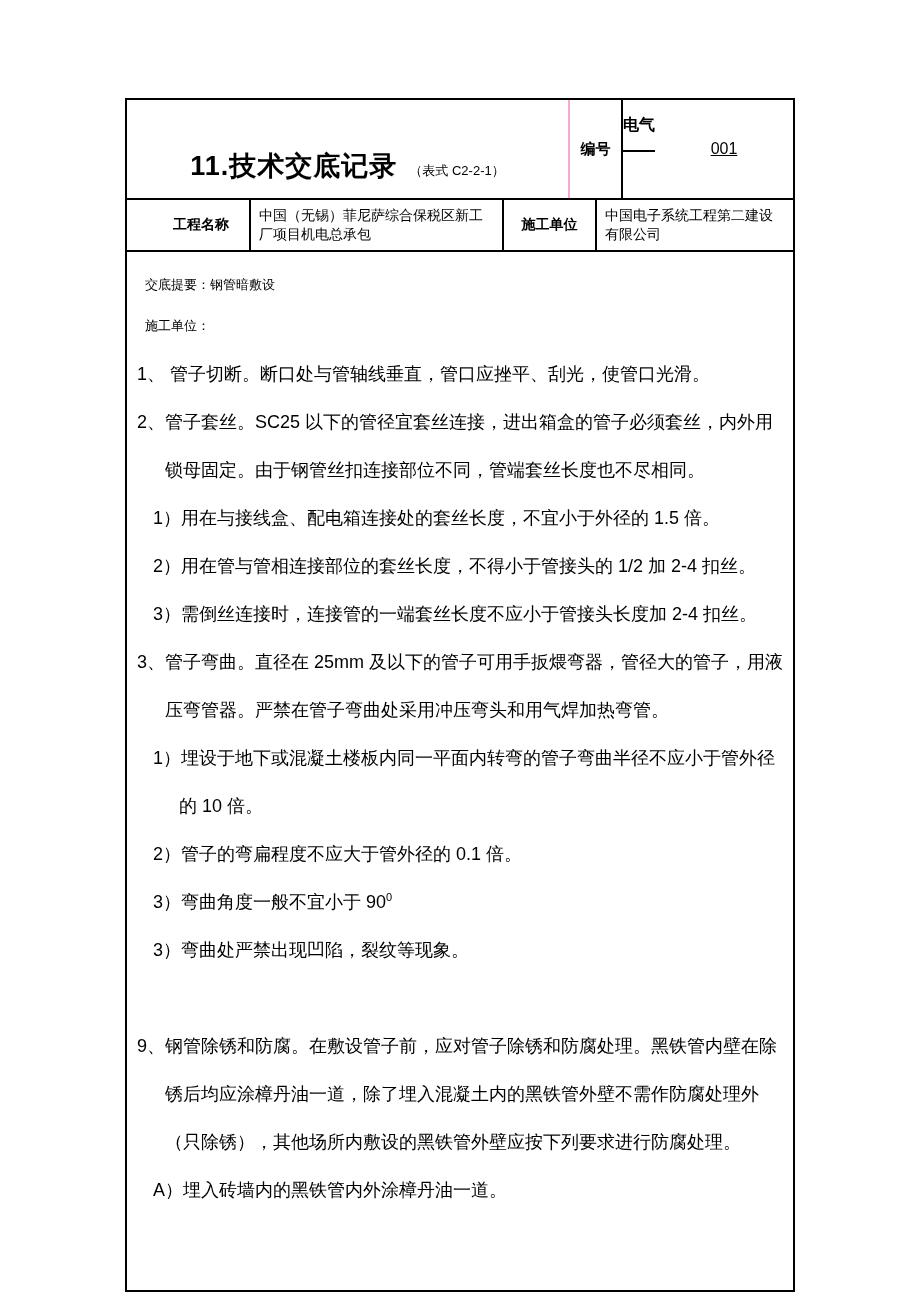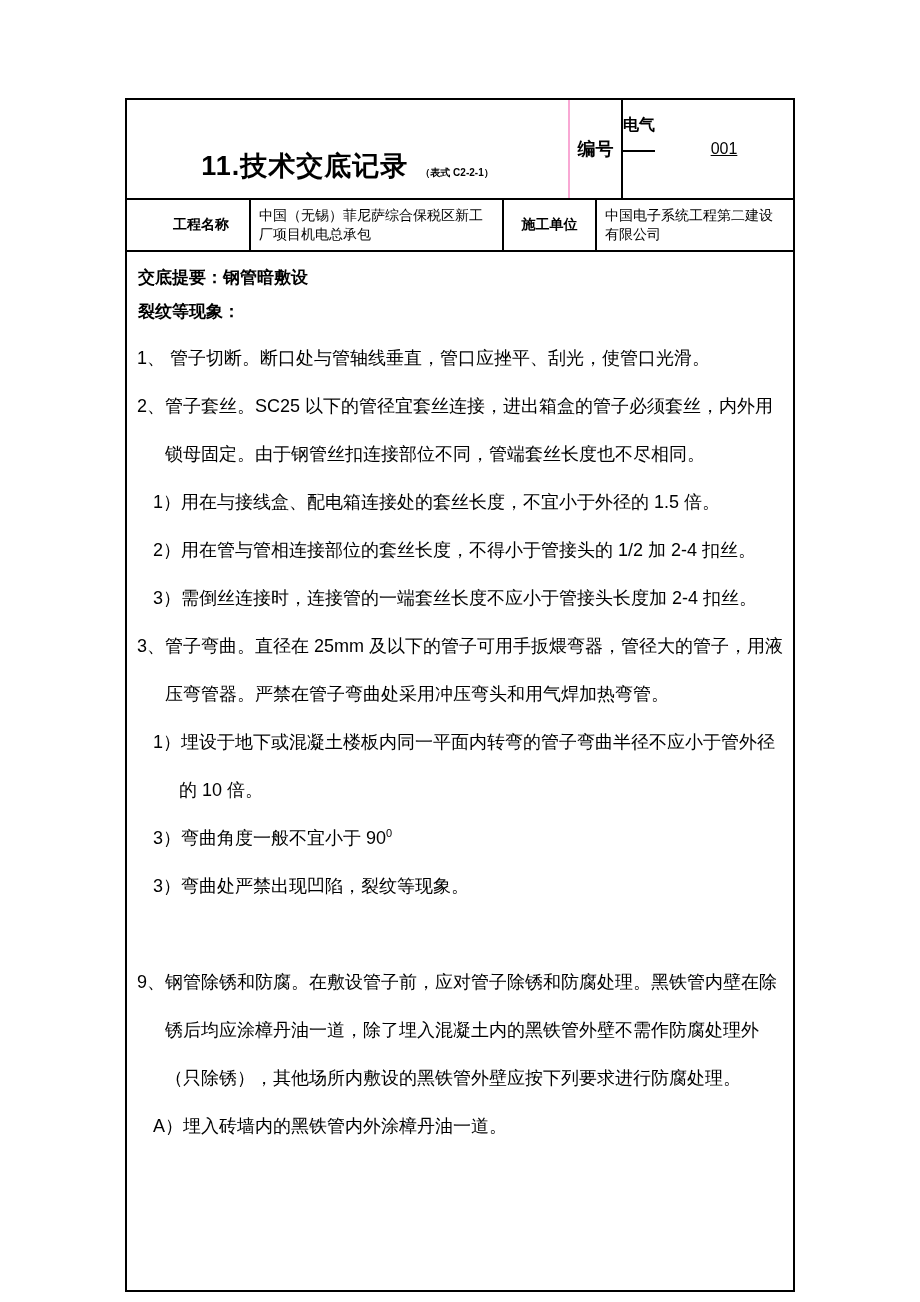--- a/index.html
+++ b/index.html
@@ -28,29 +28,29 @@
     width: 443px;
     border-right: 2px solid #f9a8d4;
     box-sizing: border-box;
     display: flex;
     align-items: flex-end;
     justify-content: center;
     padding-bottom: 14px;
     gap: 12px;
   }
   .doc-title { font-size: 27px; font-weight: bold; letter-spacing: 1px; white-space: nowrap; }
-  .doc-title-suffix { font-size: 10px; padding-bottom: 4px; white-space: nowrap; font-weight: bold; }
+  .doc-title-suffix { font-size: 13px; padding-bottom: 4px; white-space: nowrap; }
   .number-label-cell {
     width: 53px;
     border-right: 2px solid #000000;
     box-sizing: border-box;
     display: flex;
     align-items: center;
     justify-content: center;
-    font-size: 18px;
+    font-size: 15px;
     font-weight: bold;
   }
   .number-value-col { flex: 1; display: flex; flex-direction: row; }
   .category-cell {
     height: 52px;
     border-bottom: 2px solid #000000;
     box-sizing: border-box;
     display: flex;
     align-items: center;
     justify-content: center;
@@ -88,21 +88,21 @@
   }
   .project-value { width: 253px; border-right: 2px solid #000000; }
   .unit-value { flex: 1; }
   .body-cell {
     height: 1036px;
     box-sizing: border-box;
     padding: 8px 6px 0 10px;
     overflow: hidden;
     font-size: 18px;
   }
-  .lead { margin: 1px; line-height: 33px; font-size: 17px; font-weight: bold; }
+  .lead { margin: 8px; line-height: 33px; font-size: 13px; font-weight: normal; }
   .content-list { margin-top: 6px; }
   .para {
     margin: 0;
     line-height: 48px;
     word-break: break-all;
     text-align: left;
   }
   .lv0 { padding-left: 28px; text-indent: -28px; }
   .lv1 { margin-left: 16px; padding-left: 26px; text-indent: -26px; }
   .gap-before { margin-top: 48px; }
@@ -128,30 +128,31 @@
 
     <div class="row info-row">
       <div class="info-label project-label">工程名称</div>
       <div class="info-value project-value">中国（无锡）菲尼萨综合保税区新工厂项目机电总承包</div>
       <div class="info-label unit-label">施工单位</div>
       <div class="info-value unit-value">中国电子系统工程第二建设有限公司</div>
     </div>
 
     <div class="body-cell">
       <p class="lead"><span>交底提要：</span><span>钢管暗敷设</span></p>
-      <p class="lead">裂纹等现象：</p>
+      <p class="lead">施工单位：</p>
 
       <div class="content-list">
         <p class="para lv0">1、 管子切断。断口处与管轴线垂直，管口应挫平、刮光，使管口光滑。</p>
         <p class="para lv0">2、管子套丝。SC25 以下的管径宜套丝连接，进出箱盒的管子必须套丝，内外用锁母固定。由于钢管丝扣连接部位不同，管端套丝长度也不尽相同。</p>
         <p class="para lv1">1）用在与接线盒、配电箱连接处的套丝长度，不宜小于外径的 1.5 倍。</p>
         <p class="para lv1">2）用在管与管相连接部位的套丝长度，不得小于管接头的 1/2 加 2-4 扣丝。</p>
         <p class="para lv1">3）需倒丝连接时，连接管的一端套丝长度不应小于管接头长度加 2-4 扣丝。</p>
         <p class="para lv0">3、管子弯曲。直径在 25mm 及以下的管子可用手扳煨弯器，管径大的管子，用液压弯管器。严禁在管子弯曲处采用冲压弯头和用气焊加热弯管。</p>
         <p class="para lv1">1）埋设于地下或混凝土楼板内同一平面内转弯的管子弯曲半径不应小于管外径的 10 倍。</p>
+        <p class="para lv1">2）管子的弯扁程度不应大于管外径的 0.1 倍。</p>
         <p class="para lv1"><span>3）弯曲角度一般不宜小于 90</span><sup>0</sup></p>
         <p class="para lv1">3）弯曲处严禁出现凹陷，裂纹等现象。</p>
         <p class="para lv0 gap-before">9、钢管除锈和防腐。在敷设管子前，应对管子除锈和防腐处理。黑铁管内壁在除锈后均应涂樟丹油一道，除了埋入混凝土内的黑铁管外壁不需作防腐处理外（只除锈），其他场所内敷设的黑铁管外壁应按下列要求进行防腐处理。</p>
         <p class="para lv1">A）埋入砖墙内的黑铁管内外涂樟丹油一道。</p>
       </div>
     </div>
 
   </div>
 </div>
 

